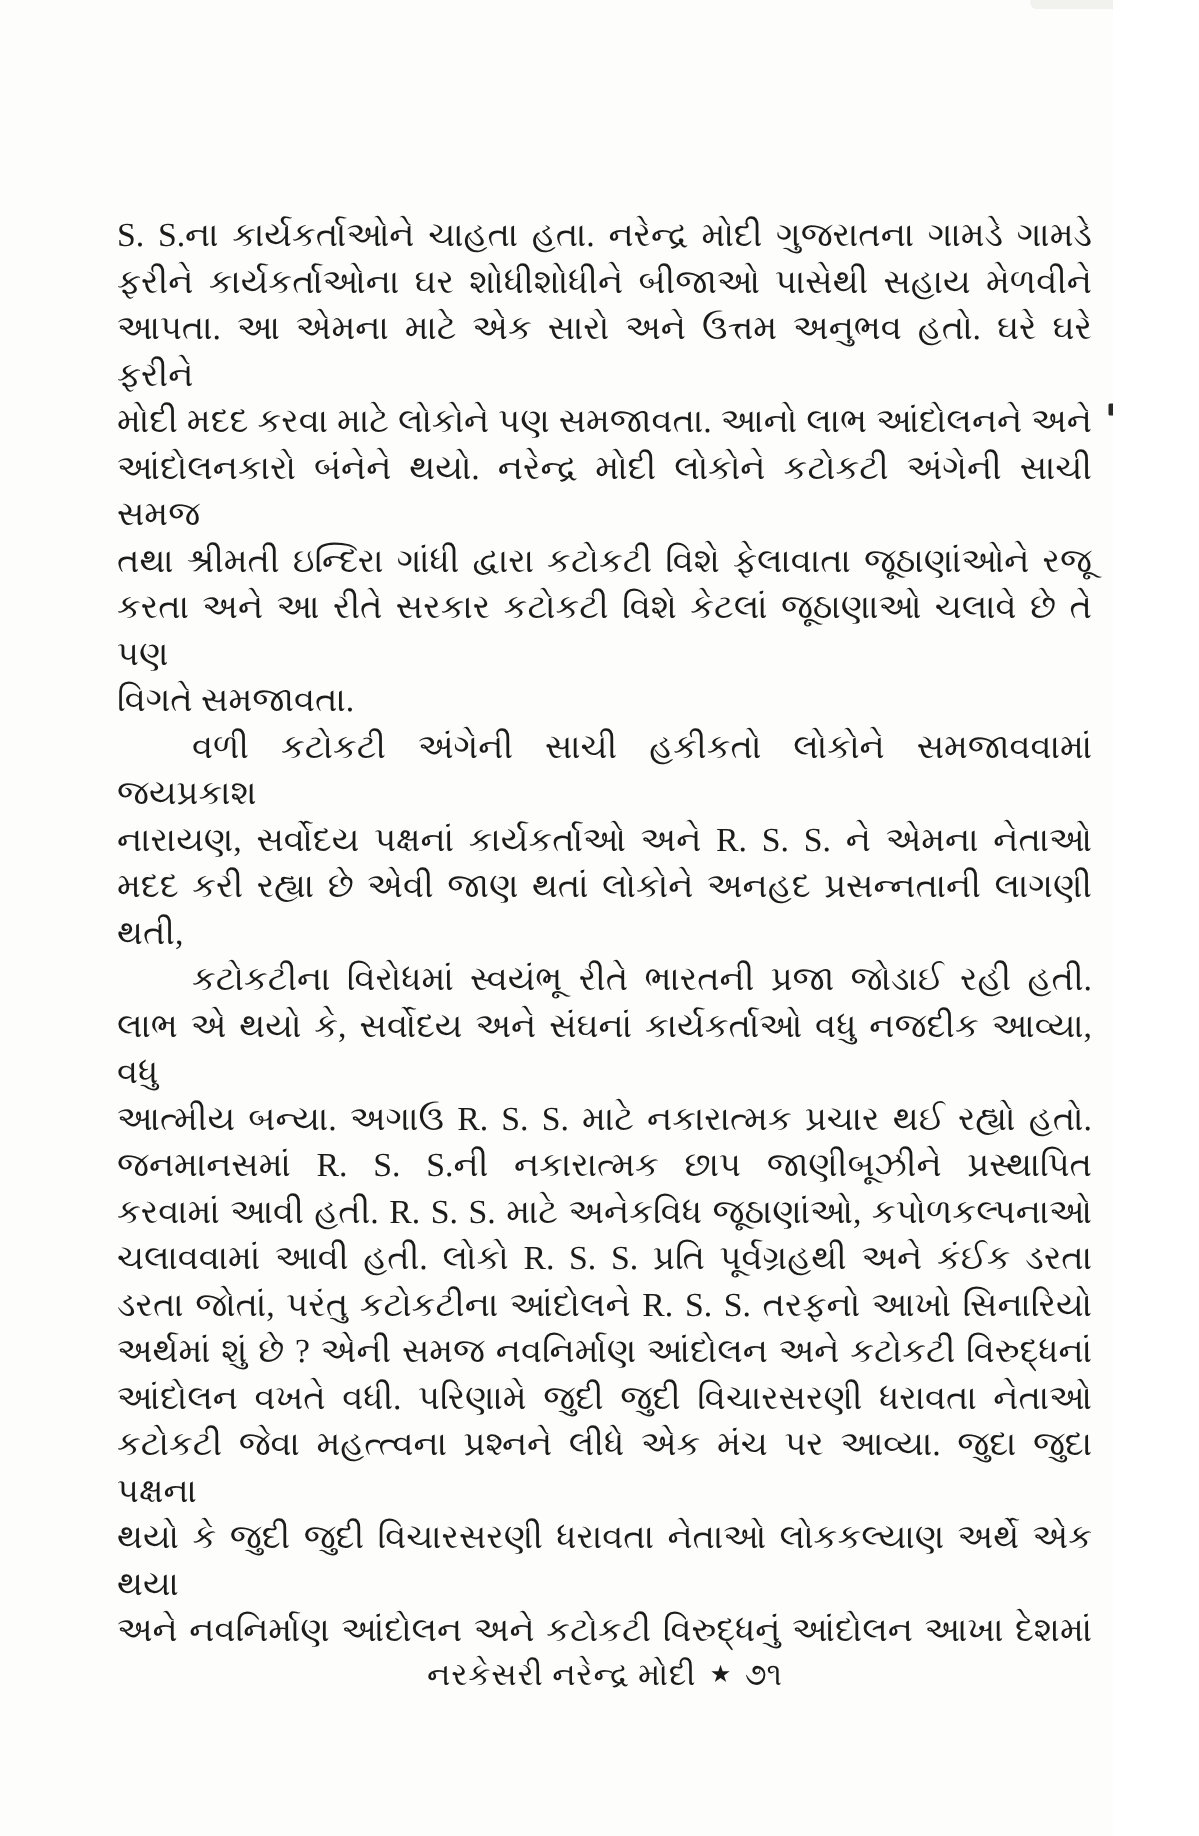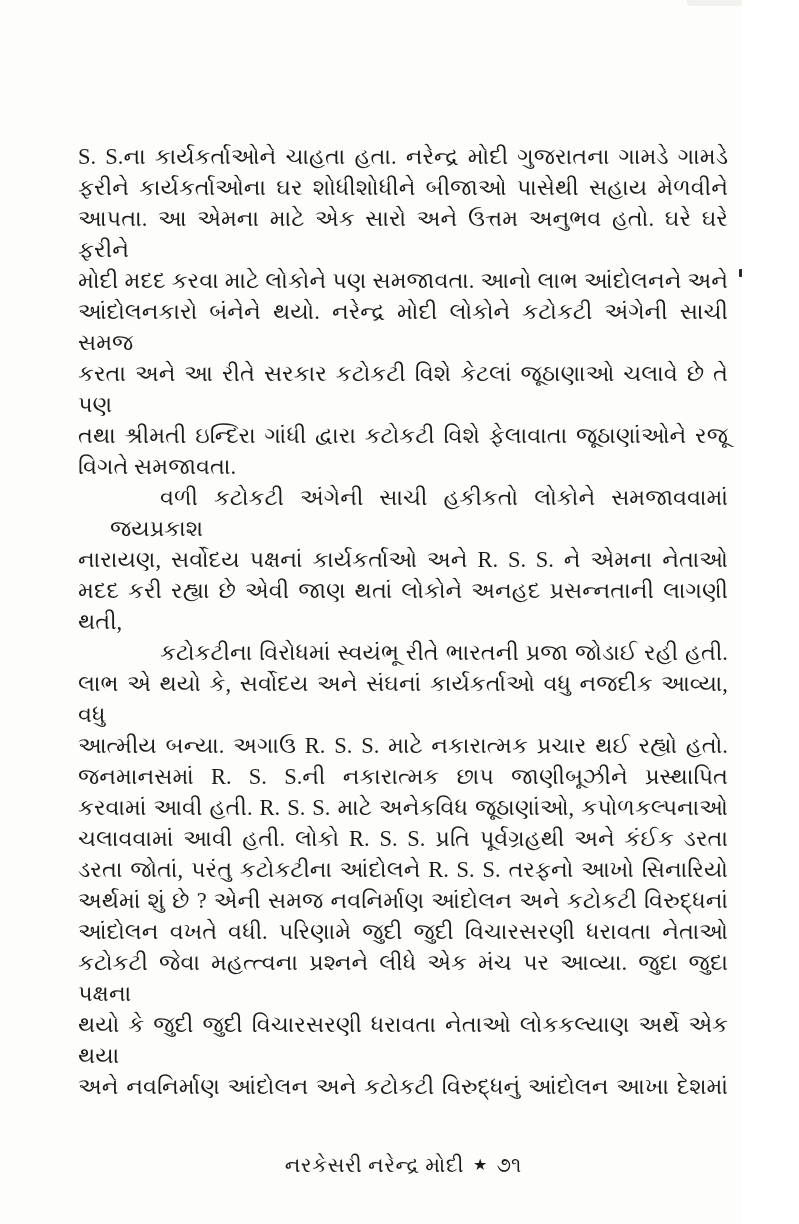--- a/index.html
+++ b/index.html
@@ -36,26 +36,25 @@
     text-align: justify;
     text-align-last: justify;
     text-justify: inter-word;
     white-space: normal;
   }
   .line.last {
     text-align-last: left;
   }
   .line.indent {
     text-indent: 50px;
-    margin-left: 32px;
   }
   .page-footer {
     position: absolute;
     left: 78px;
-    top: 1150px;
+    top: 1101px;
     width: 650px;
     text-align: center;
     font-size: 21px;
     line-height: 31px;
     color: #1c1c1c;
   }
   .footer-title {
     letter-spacing: 0.5px;
   }
   .footer-star {
@@ -91,22 +90,22 @@
 
   <div class="corner-smudge"></div>
 
   <main class="text-block">
       <div class="paragraph">
         <div class="line">S. S.ના કાર્યકર્તાઓને ચાહતા હતા. નરેન્દ્ર મોદી ગુજરાતના ગામડે ગામડે</div>
         <div class="line">ફરીને કાર્યકર્તાઓના ઘર શોધીશોધીને બીજાઓ પાસેથી સહાય મેળવીને</div>
         <div class="line">આપતા. આ એમના માટે એક સારો અને ઉત્તમ અનુભવ હતો. ઘરે ઘરે ફરીને</div>
         <div class="line">મોદી મદદ કરવા માટે લોકોને પણ સમજાવતા. આનો લાભ આંદોલનને અને</div>
         <div class="line">આંદોલનકારો બંનેને થયો. નરેન્દ્ર મોદી લોકોને કટોકટી અંગેની સાચી સમજ</div>
+        <div class="line">તથા શ્રીમતી ઇન્દિરા ગાંધી દ્વારા કટોકટી વિશે ફેલાવાતા જૂઠાણાંઓને રજૂ</div>
         <div class="line">કરતા અને આ રીતે સરકાર કટોકટી વિશે કેટલાં જૂઠાણાઓ ચલાવે છે તે પણ</div>
-        <div class="line">તથા શ્રીમતી ઇન્દિરા ગાંધી દ્વારા કટોકટી વિશે ફેલાવાતા જૂઠાણાંઓને રજૂ</div>
         <div class="line last">વિગતે સમજાવતા.</div>
       </div>
       <div class="paragraph">
         <div class="line indent">વળી કટોકટી અંગેની સાચી હકીકતો લોકોને સમજાવવામાં જયપ્રકાશ</div>
         <div class="line">નારાયણ, સર્વોદય પક્ષનાં કાર્યકર્તાઓ અને R. S. S. ને એમના નેતાઓ</div>
         <div class="line">મદદ કરી રહ્યા છે એવી જાણ થતાં લોકોને અનહદ પ્રસન્નતાની લાગણી થતી,</div>
       </div>
       <div class="paragraph">
         <div class="line indent">કટોકટીના વિરોધમાં સ્વયંભૂ રીતે ભારતની પ્રજા જોડાઈ રહી હતી.</div>
         <div class="line">લાભ એ થયો કે, સર્વોદય અને સંઘનાં કાર્યકર્તાઓ વધુ નજદીક આવ્યા, વધુ</div>

